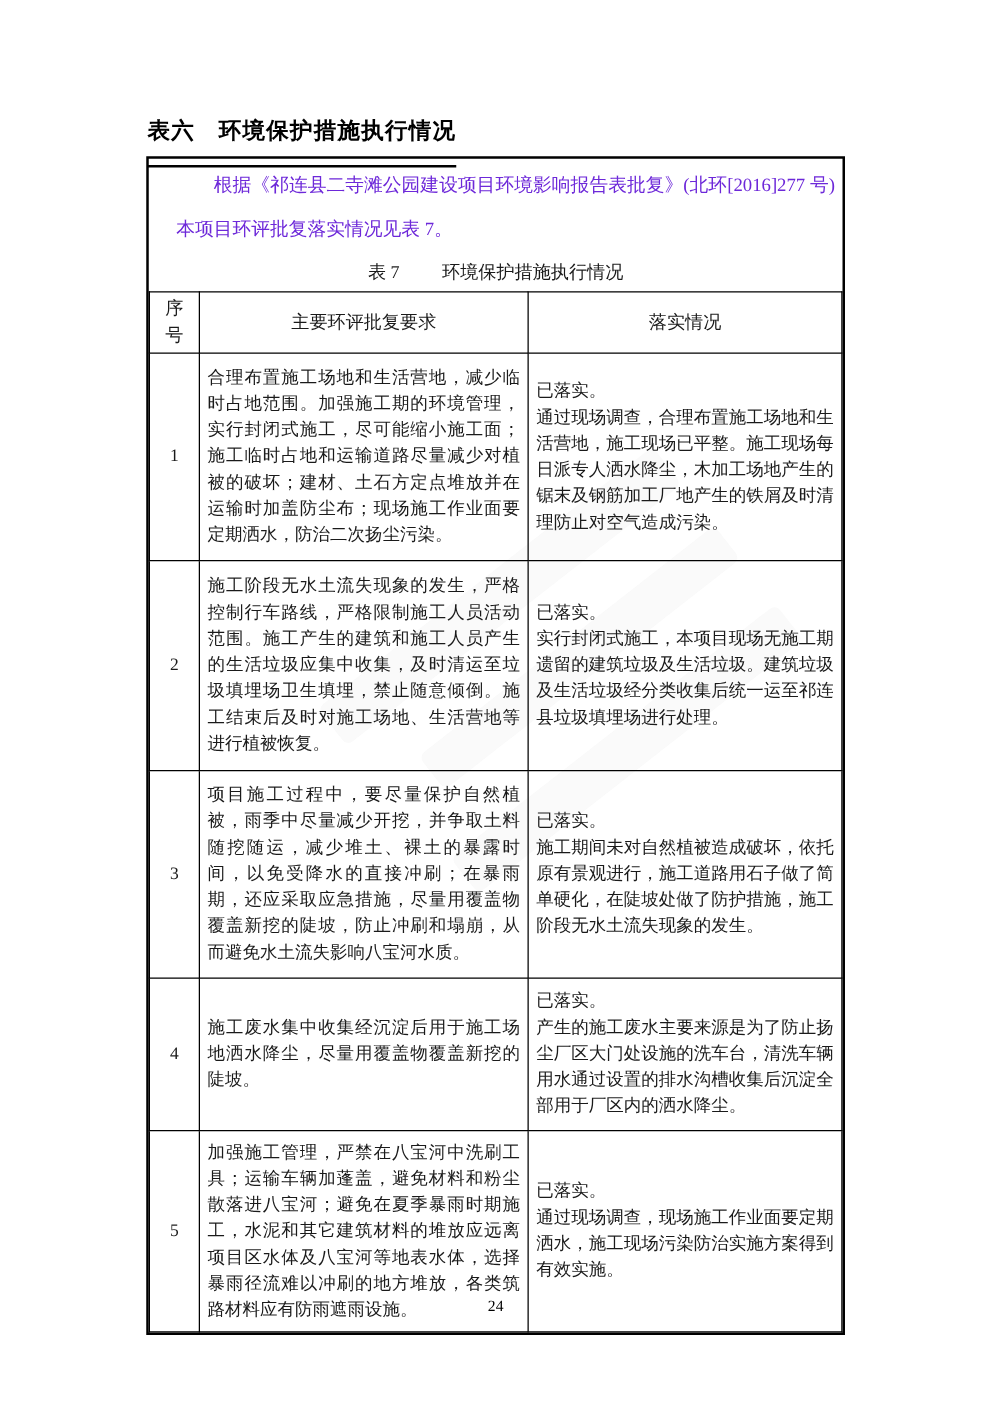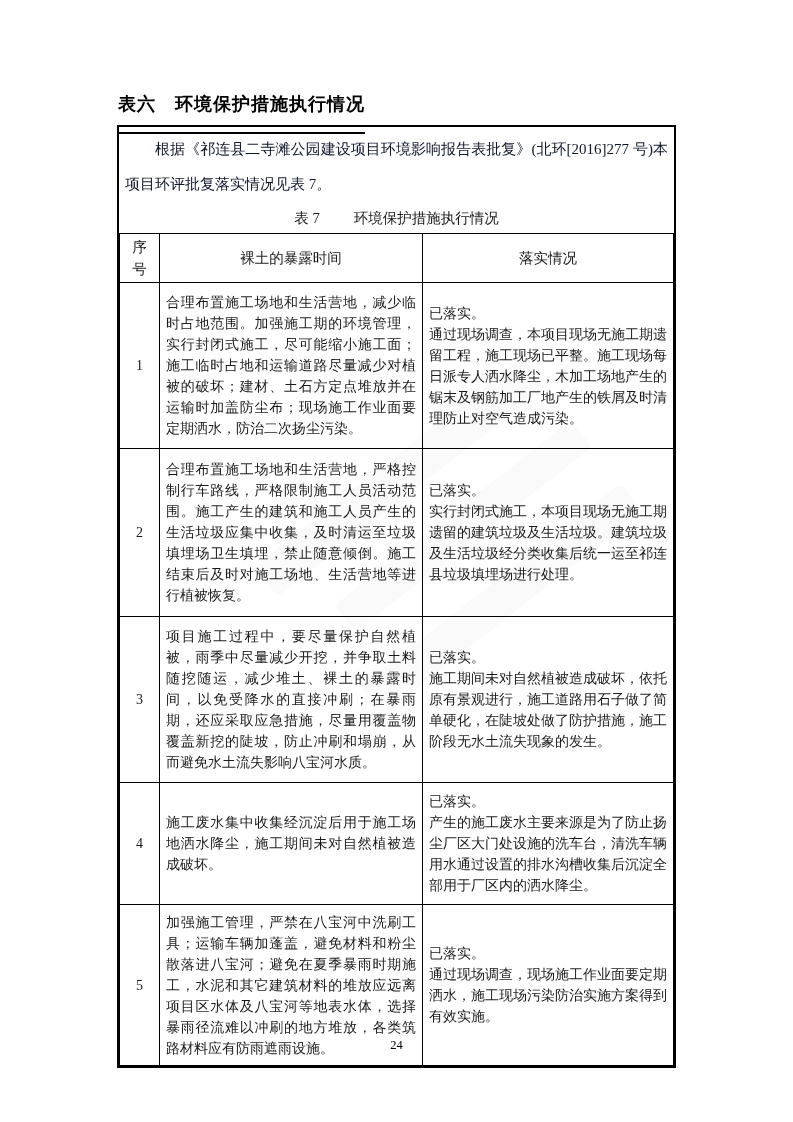--- a/index.html
+++ b/index.html
@@ -31,21 +31,21 @@
     border-bottom:2px solid #000;padding-bottom:16px;letter-spacing:1px;
   }
 
   .outer-box{
     position:absolute;left:117px;top:125px;width:559px;
     border:2px solid #000;background:transparent;box-sizing:border-box;
   }
 
   .intro-para{
     font-size:15px;line-height:35px;text-indent:2em;
-    padding:5px 6px 0 6px;text-align:justify;color:#0f172a;
+    padding:5px 6px 0 22px;text-align:justify;color:#6d28d9;
   }
 
   .tbl-caption{
     display:flex;justify-content:center;gap:34px;
     font-size:14.5px;line-height:26px;margin:3px 0 2px 0;
   }
 
   table.main{
     width:100%;border-collapse:collapse;table-layout:fixed;
     font-size:14px;
@@ -93,52 +93,52 @@
 
     <table class="main">
       <colgroup>
           <col class="c-no">
           <col class="c-req">
           <col class="c-impl">
         </colgroup>
       <thead>
         <tr>
           <th>序号</th>
-          <th>裸土的暴露时间</th>
+          <th>主要环评批复要求</th>
           <th>落实情况</th>
         </tr>
       </thead>
       <tbody>
         <tr style="height:166px;">
           <td class="no-cell">1</td>
           <td class="req-cell">合理布置施工场地和生活营地，减少临时占地范围。加强施工期的环境管理，实行封闭式施工，尽可能缩小施工面；施工临时占地和运输道路尽量减少对植被的破坏；建材、土石方定点堆放并在运输时加盖防尘布；现场施工作业面要定期洒水，防治二次扬尘污染。</td>
           <td class="impl-cell">
             <div class="impl-status">已落实。</div>
-            <div class="impl-detail">通过现场调查，本项目现场无施工期遗留工程，施工现场已平整。施工现场每日派专人洒水降尘，木加工场地产生的锯末及钢筋加工厂地产生的铁屑及时清理防止对空气造成污染。</div>
+            <div class="impl-detail">通过现场调查，合理布置施工场地和生活营地，施工现场已平整。施工现场每日派专人洒水降尘，木加工场地产生的锯末及钢筋加工厂地产生的铁屑及时清理防止对空气造成污染。</div>
           </td>
         </tr>
         <tr style="height:168px;">
           <td class="no-cell">2</td>
-          <td class="req-cell">合理布置施工场地和生活营地，严格控制行车路线，严格限制施工人员活动范围。施工产生的建筑和施工人员产生的生活垃圾应集中收集，及时清运至垃圾填埋场卫生填埋，禁止随意倾倒。施工结束后及时对施工场地、生活营地等进行植被恢复。</td>
+          <td class="req-cell">施工阶段无水土流失现象的发生，严格控制行车路线，严格限制施工人员活动范围。施工产生的建筑和施工人员产生的生活垃圾应集中收集，及时清运至垃圾填埋场卫生填埋，禁止随意倾倒。施工结束后及时对施工场地、生活营地等进行植被恢复。</td>
           <td class="impl-cell">
             <div class="impl-status">已落实。</div>
             <div class="impl-detail">实行封闭式施工，本项目现场无施工期遗留的建筑垃圾及生活垃圾。建筑垃圾及生活垃圾经分类收集后统一运至祁连县垃圾填埋场进行处理。</div>
           </td>
         </tr>
         <tr style="height:166px;">
           <td class="no-cell">3</td>
           <td class="req-cell">项目施工过程中，要尽量保护自然植被，雨季中尽量减少开挖，并争取土料随挖随运，减少堆土、裸土的暴露时间，以免受降水的直接冲刷；在暴雨期，还应采取应急措施，尽量用覆盖物覆盖新挖的陡坡，防止冲刷和塌崩，从而避免水土流失影响八宝河水质。</td>
           <td class="impl-cell">
             <div class="impl-status">已落实。</div>
             <div class="impl-detail">施工期间未对自然植被造成破坏，依托原有景观进行，施工道路用石子做了简单硬化，在陡坡处做了防护措施，施工阶段无水土流失现象的发生。</div>
           </td>
         </tr>
         <tr style="height:122px;">
           <td class="no-cell">4</td>
-          <td class="req-cell">施工废水集中收集经沉淀后用于施工场地洒水降尘，施工期间未对自然植被造成破坏。</td>
+          <td class="req-cell">施工废水集中收集经沉淀后用于施工场地洒水降尘，尽量用覆盖物覆盖新挖的陡坡。</td>
           <td class="impl-cell">
             <div class="impl-status">已落实。</div>
             <div class="impl-detail">产生的施工废水主要来源是为了防止扬尘厂区大门处设施的洗车台，清洗车辆用水通过设置的排水沟槽收集后沉淀全部用于厂区内的洒水降尘。</div>
           </td>
         </tr>
         <tr style="height:161px;">
           <td class="no-cell">5</td>
           <td class="req-cell">加强施工管理，严禁在八宝河中洗刷工具；运输车辆加蓬盖，避免材料和粉尘散落进八宝河；避免在夏季暴雨时期施工，水泥和其它建筑材料的堆放应远离项目区水体及八宝河等地表水体，选择暴雨径流难以冲刷的地方堆放，各类筑路材料应有防雨遮雨设施。</td>
           <td class="impl-cell">
             <div class="impl-status">已落实。</div>

